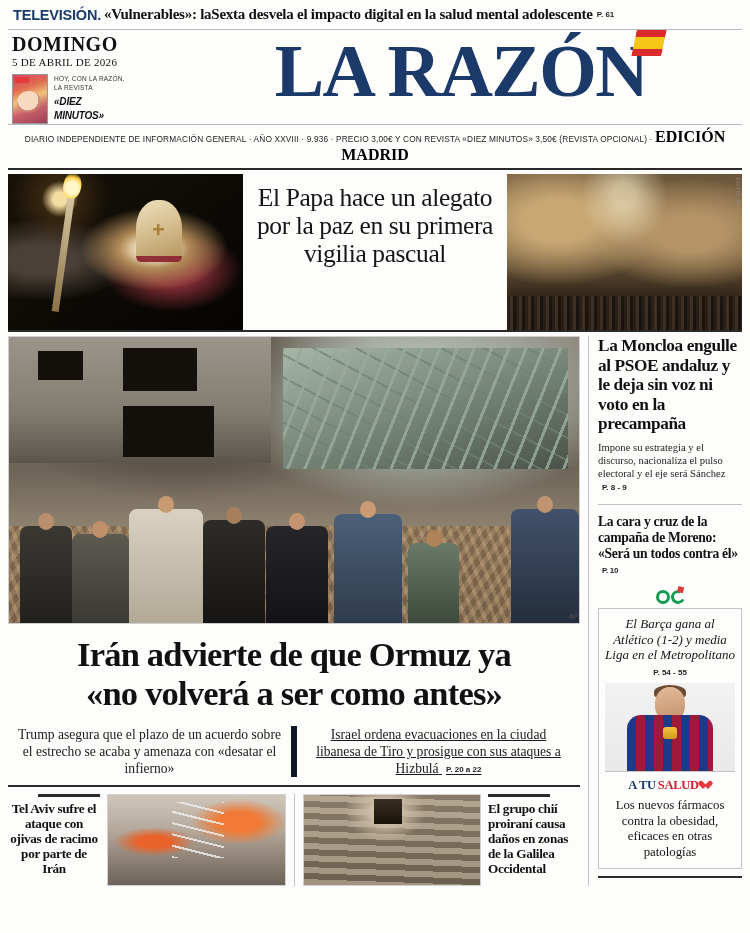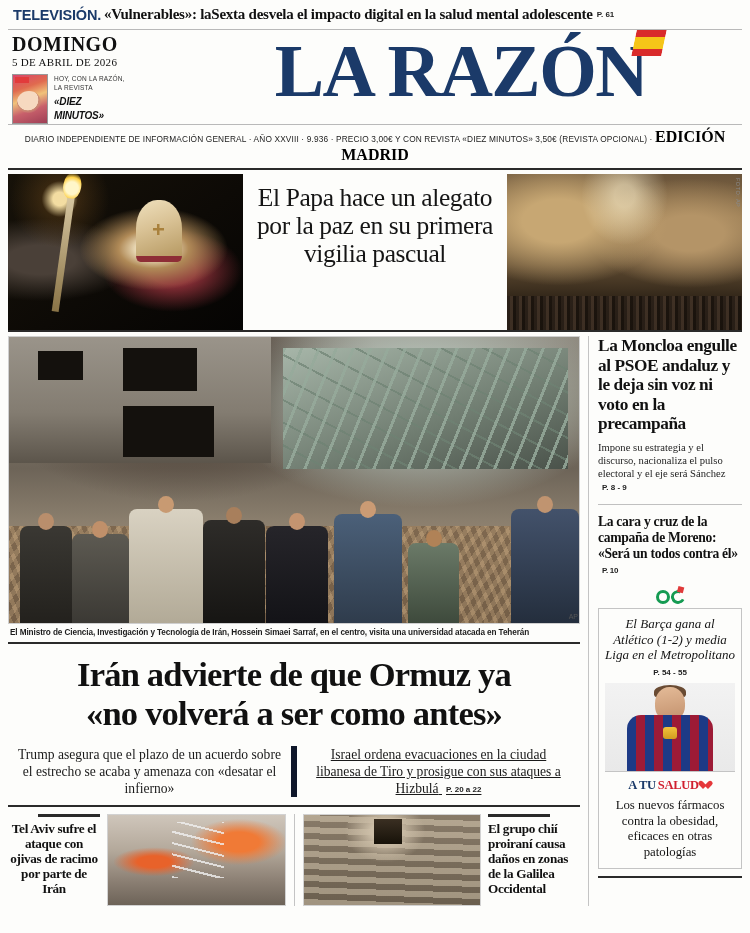--- a/index.html
+++ b/index.html
@@ -581,21 +581,20 @@
           </div>
         <div class="fig" style="left:88%; width:12%; height:40%; background:linear-gradient(#43526b,#242e3d);">
             <span class="head" style="background:#c09470;"></span>
           </div>
       </div>
 
       <div style="position:relative;">
         <span class="ap-credit">AP</span>
       </div>
 
-      <div class="photo-caption">El Ministro de Ciencia, Investigación y Tecnología de Irán, Hossein Simaei Sarraf, en el centro, visita una universidad atacada en Teherán</div>
 
       <div class="main-head">
         <div>Irán advierte de que Ormuz ya</div>
         <div>«no volverá a ser como antes»</div>
       </div>
 
       <div class="main-subs">
         <div class="main-sub">Trump asegura que el plazo de un acuerdo sobre el estrecho se acaba y amenaza con «desatar el infierno»</div>
         <div class="main-sub"><span>Israel ordena evacuaciones en la ciudad libanesa de Tiro y prosigue con sus ataques a Hizbulá</span> <span class="pageref">P. 20 a 22</span></div>
       </div>

